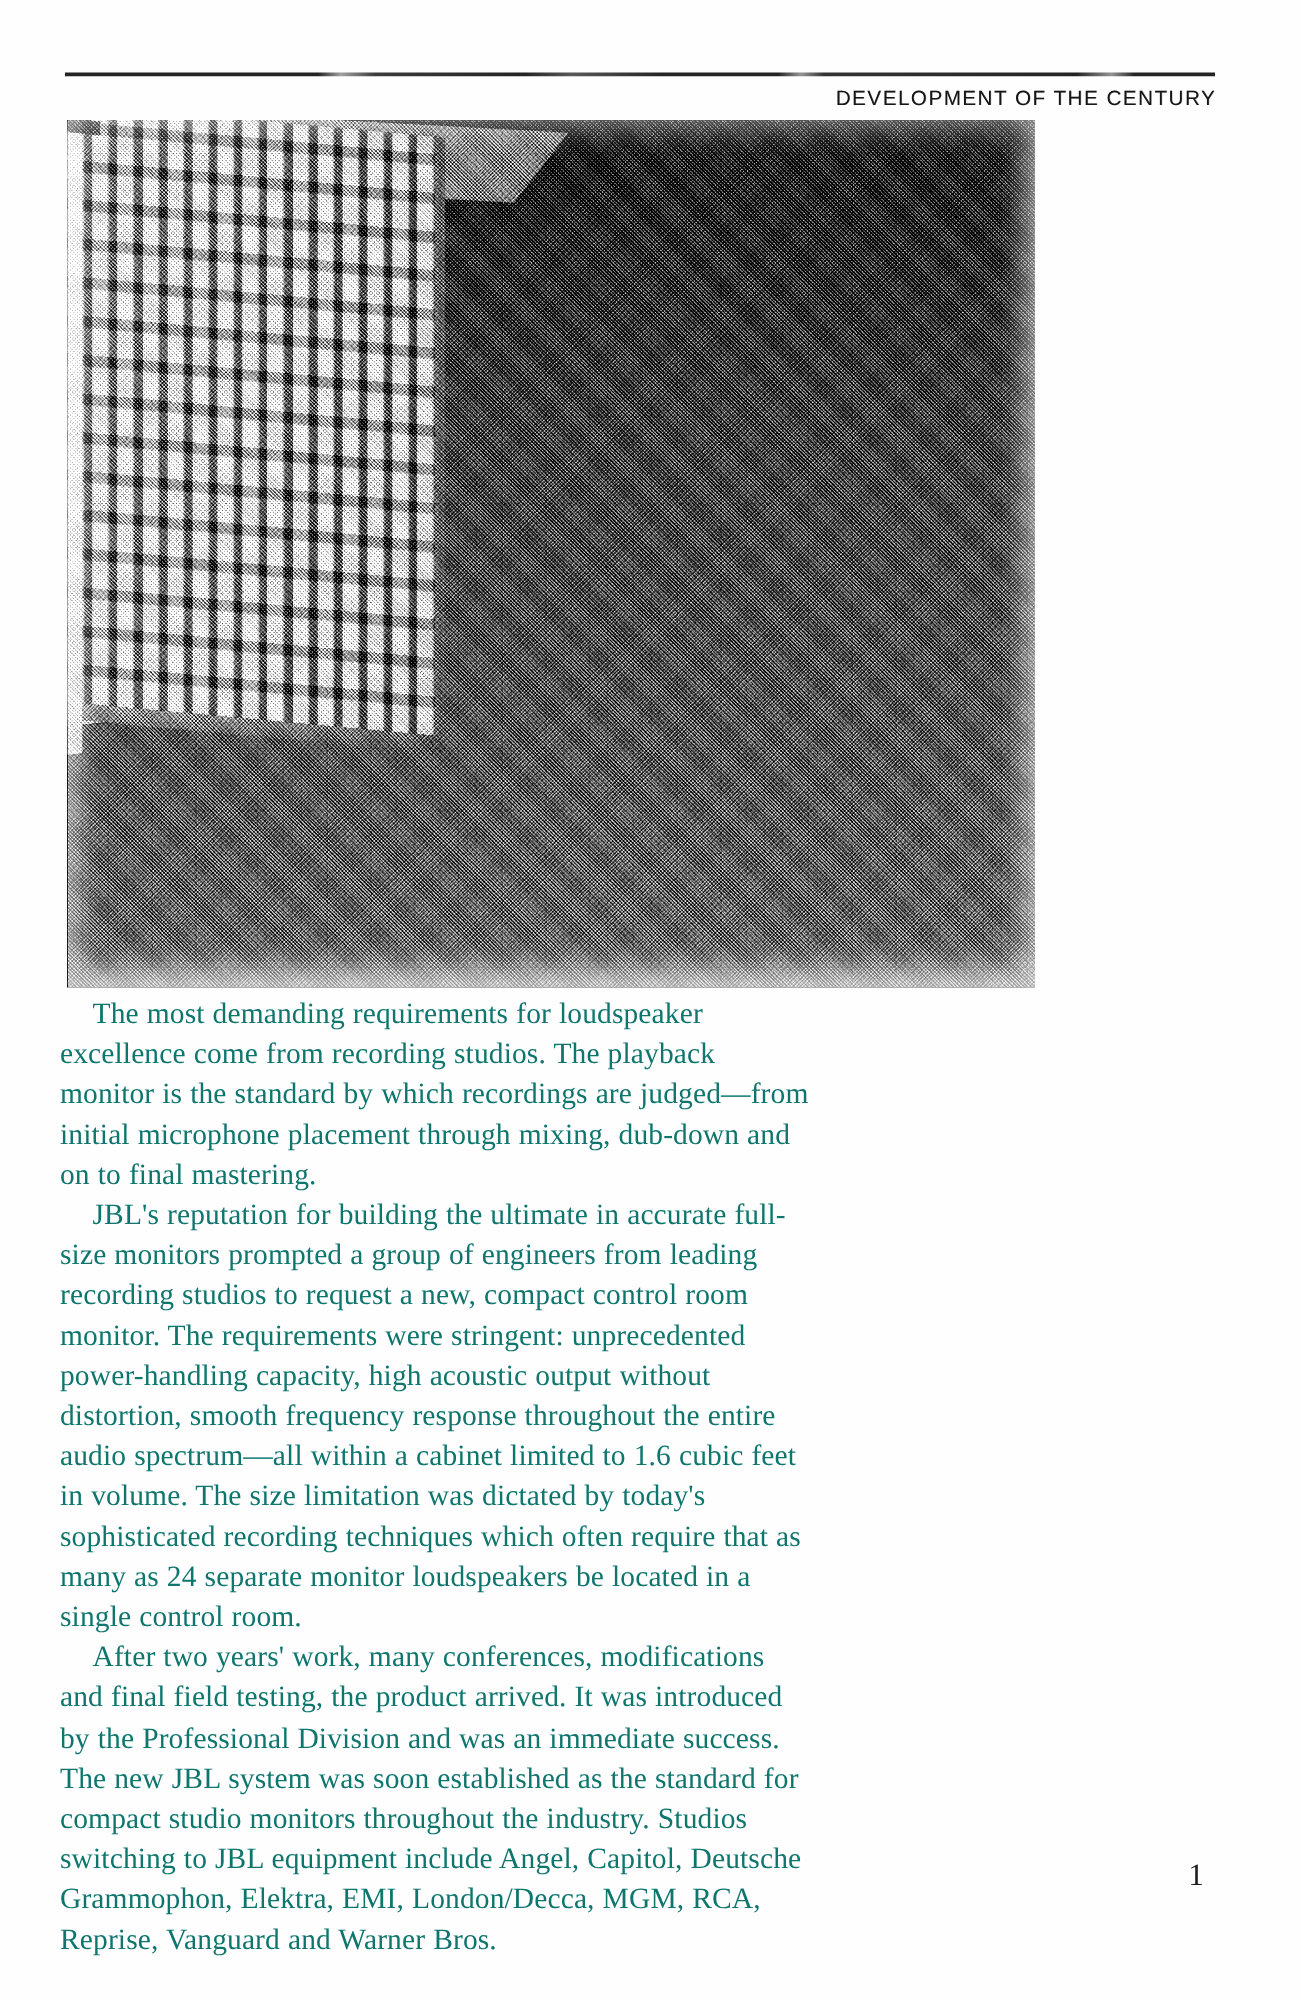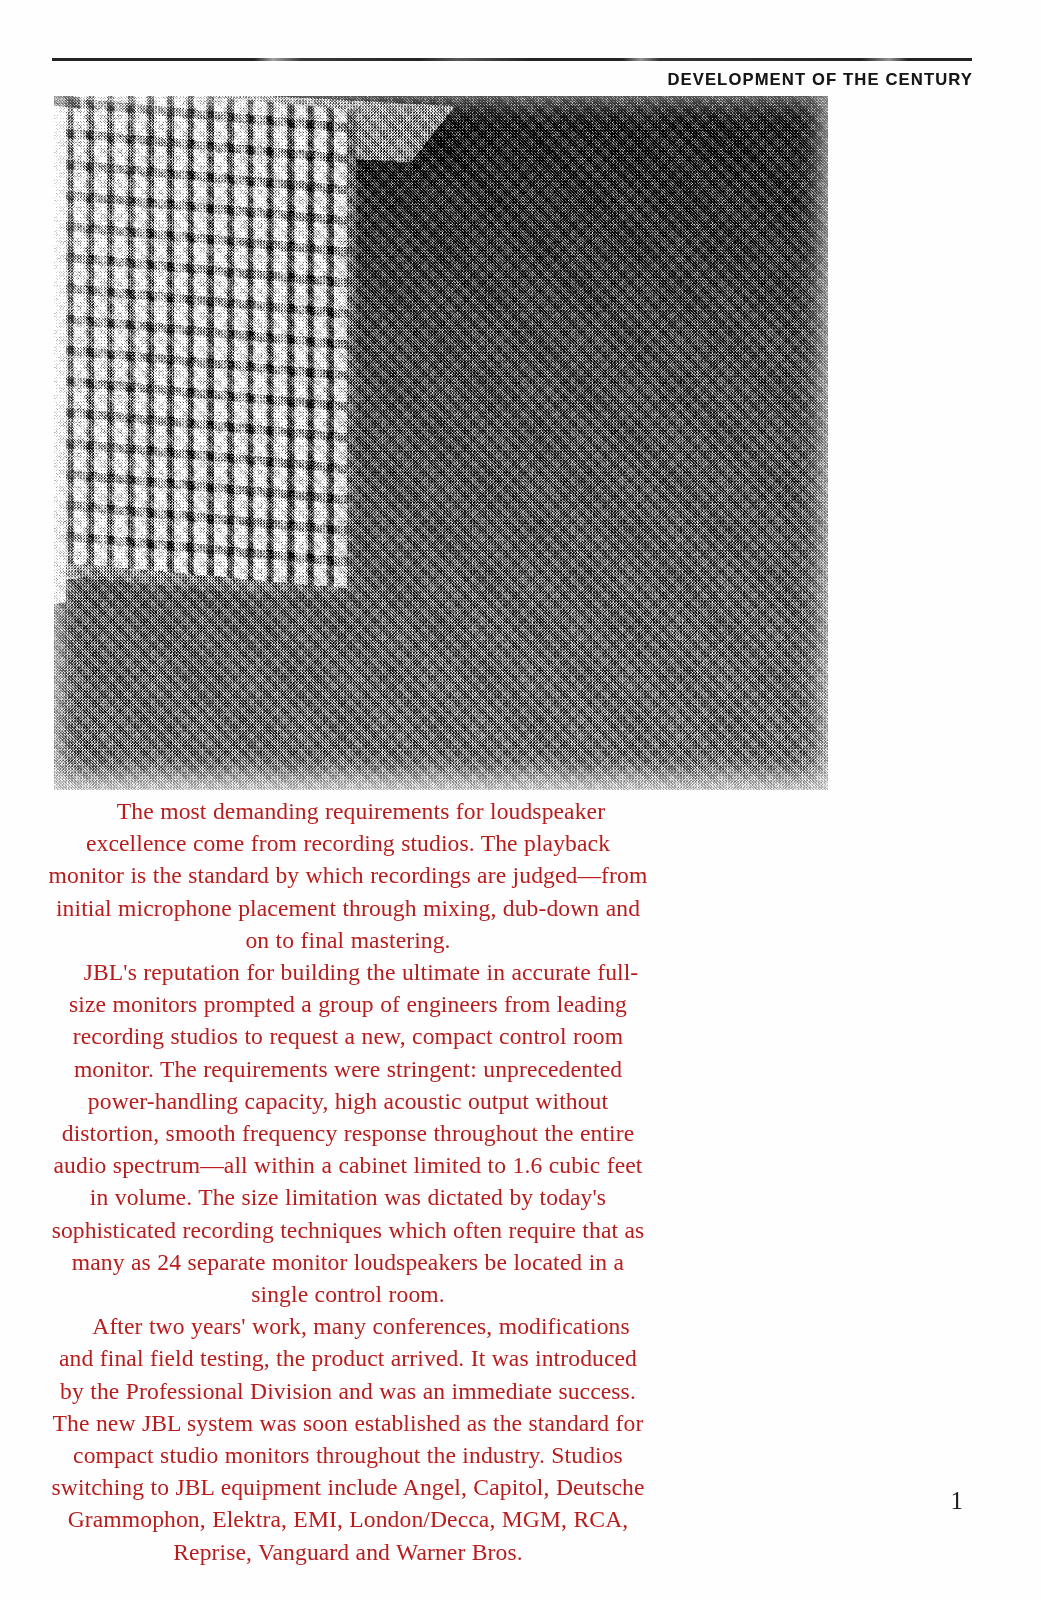--- a/index.html
+++ b/index.html
@@ -41,21 +41,21 @@
   
   #running-head {
     position: absolute;
     right: 68px;
     top: 70px;
     font-family: "Liberation Sans", "DejaVu Sans", sans-serif;
     font-size: 16.5px;
     letter-spacing: 1.2px;
     color: #2b2b2b;
     white-space: nowrap;
-    font-weight: 700;
+    font-weight: 400;
     
     text-shadow: 0.4px 0 0 rgba(0,0,0,.30), -0.4px 0.3px 0 rgba(255,255,255,.35);
     filter: contrast(1.25);
   }
 
   
   #photo {
     position: absolute;
     left: 54px;
     top: 96px;
@@ -203,24 +203,23 @@
     position: absolute;
     left: 48px;
     top: 795px;
     width: 600px;
   }
   #body-text p {
     margin: 0;
     font-size: 23.6px;
     line-height: 32.2px;
     letter-spacing: .1px;
-    color: #b91c1c;
+    color: #0f766e;
     text-indent: 0;
     word-spacing: .4px;
-    text-align: center;
   }
   #body-text p.indent { text-indent: 26px; }
 
   
   #folio {
     position: absolute;
     right: 78px;
     bottom: 85px;
     font-size: 25px;
     color: #1d1d1d;

